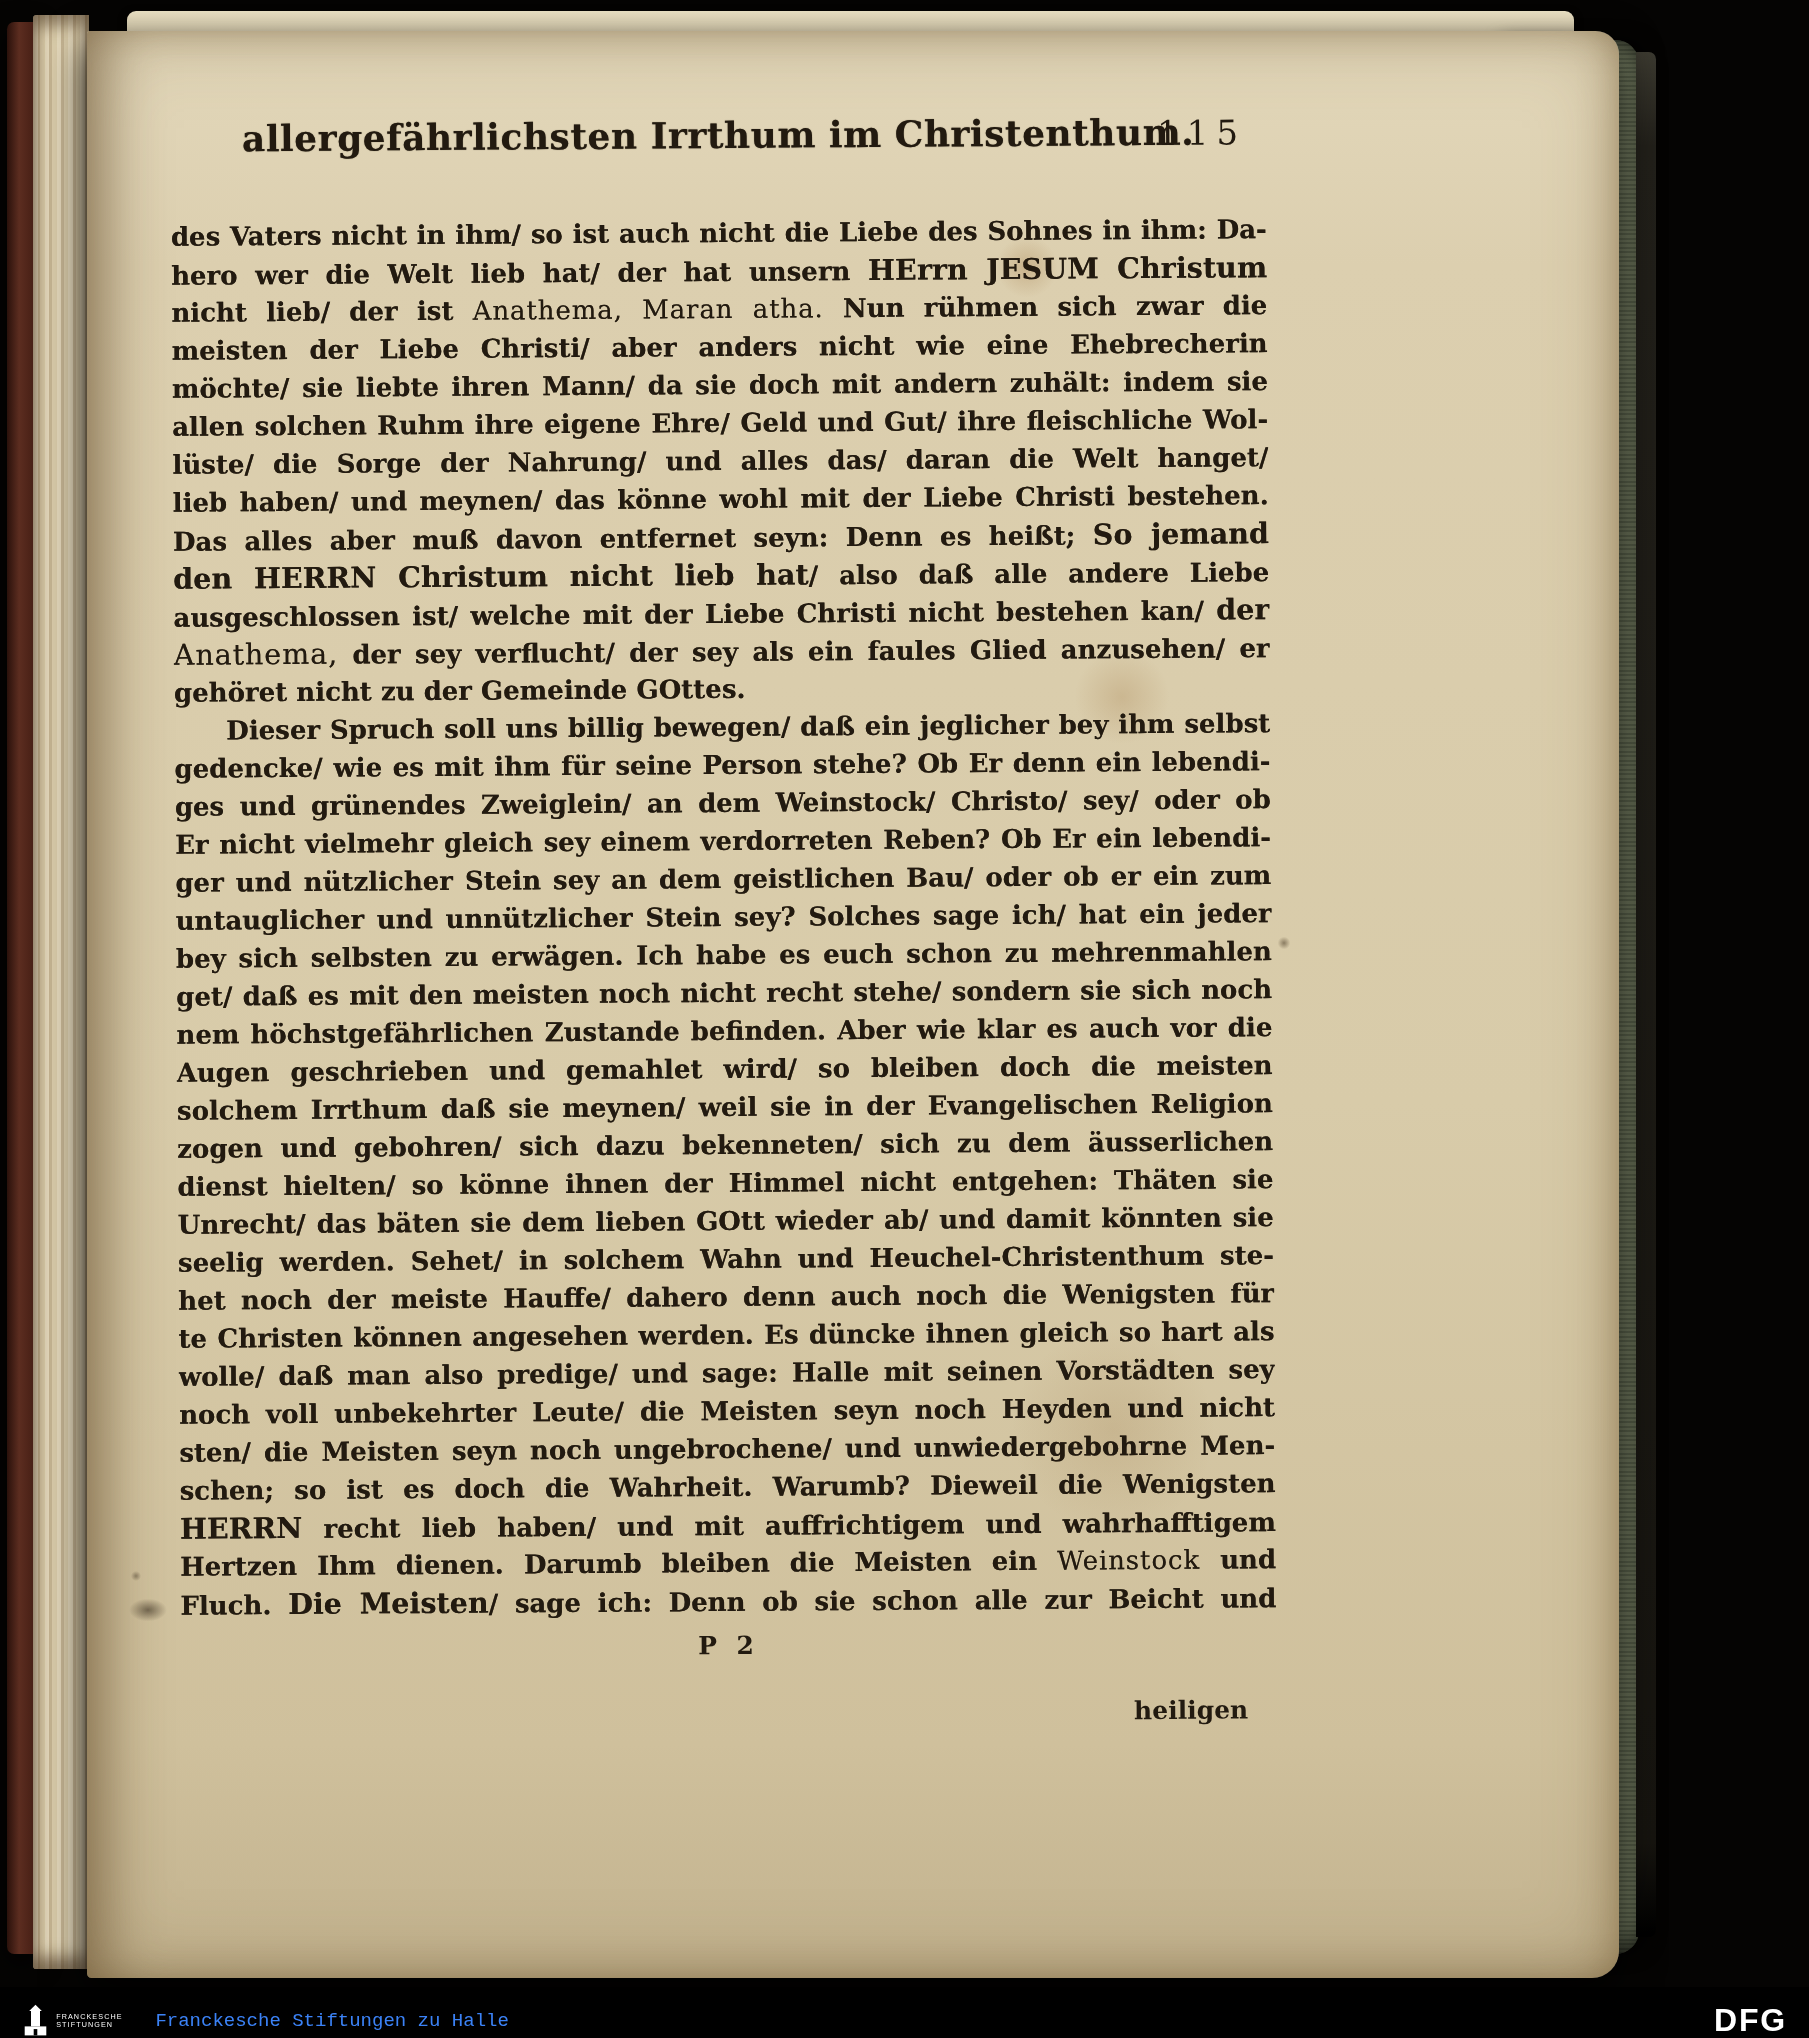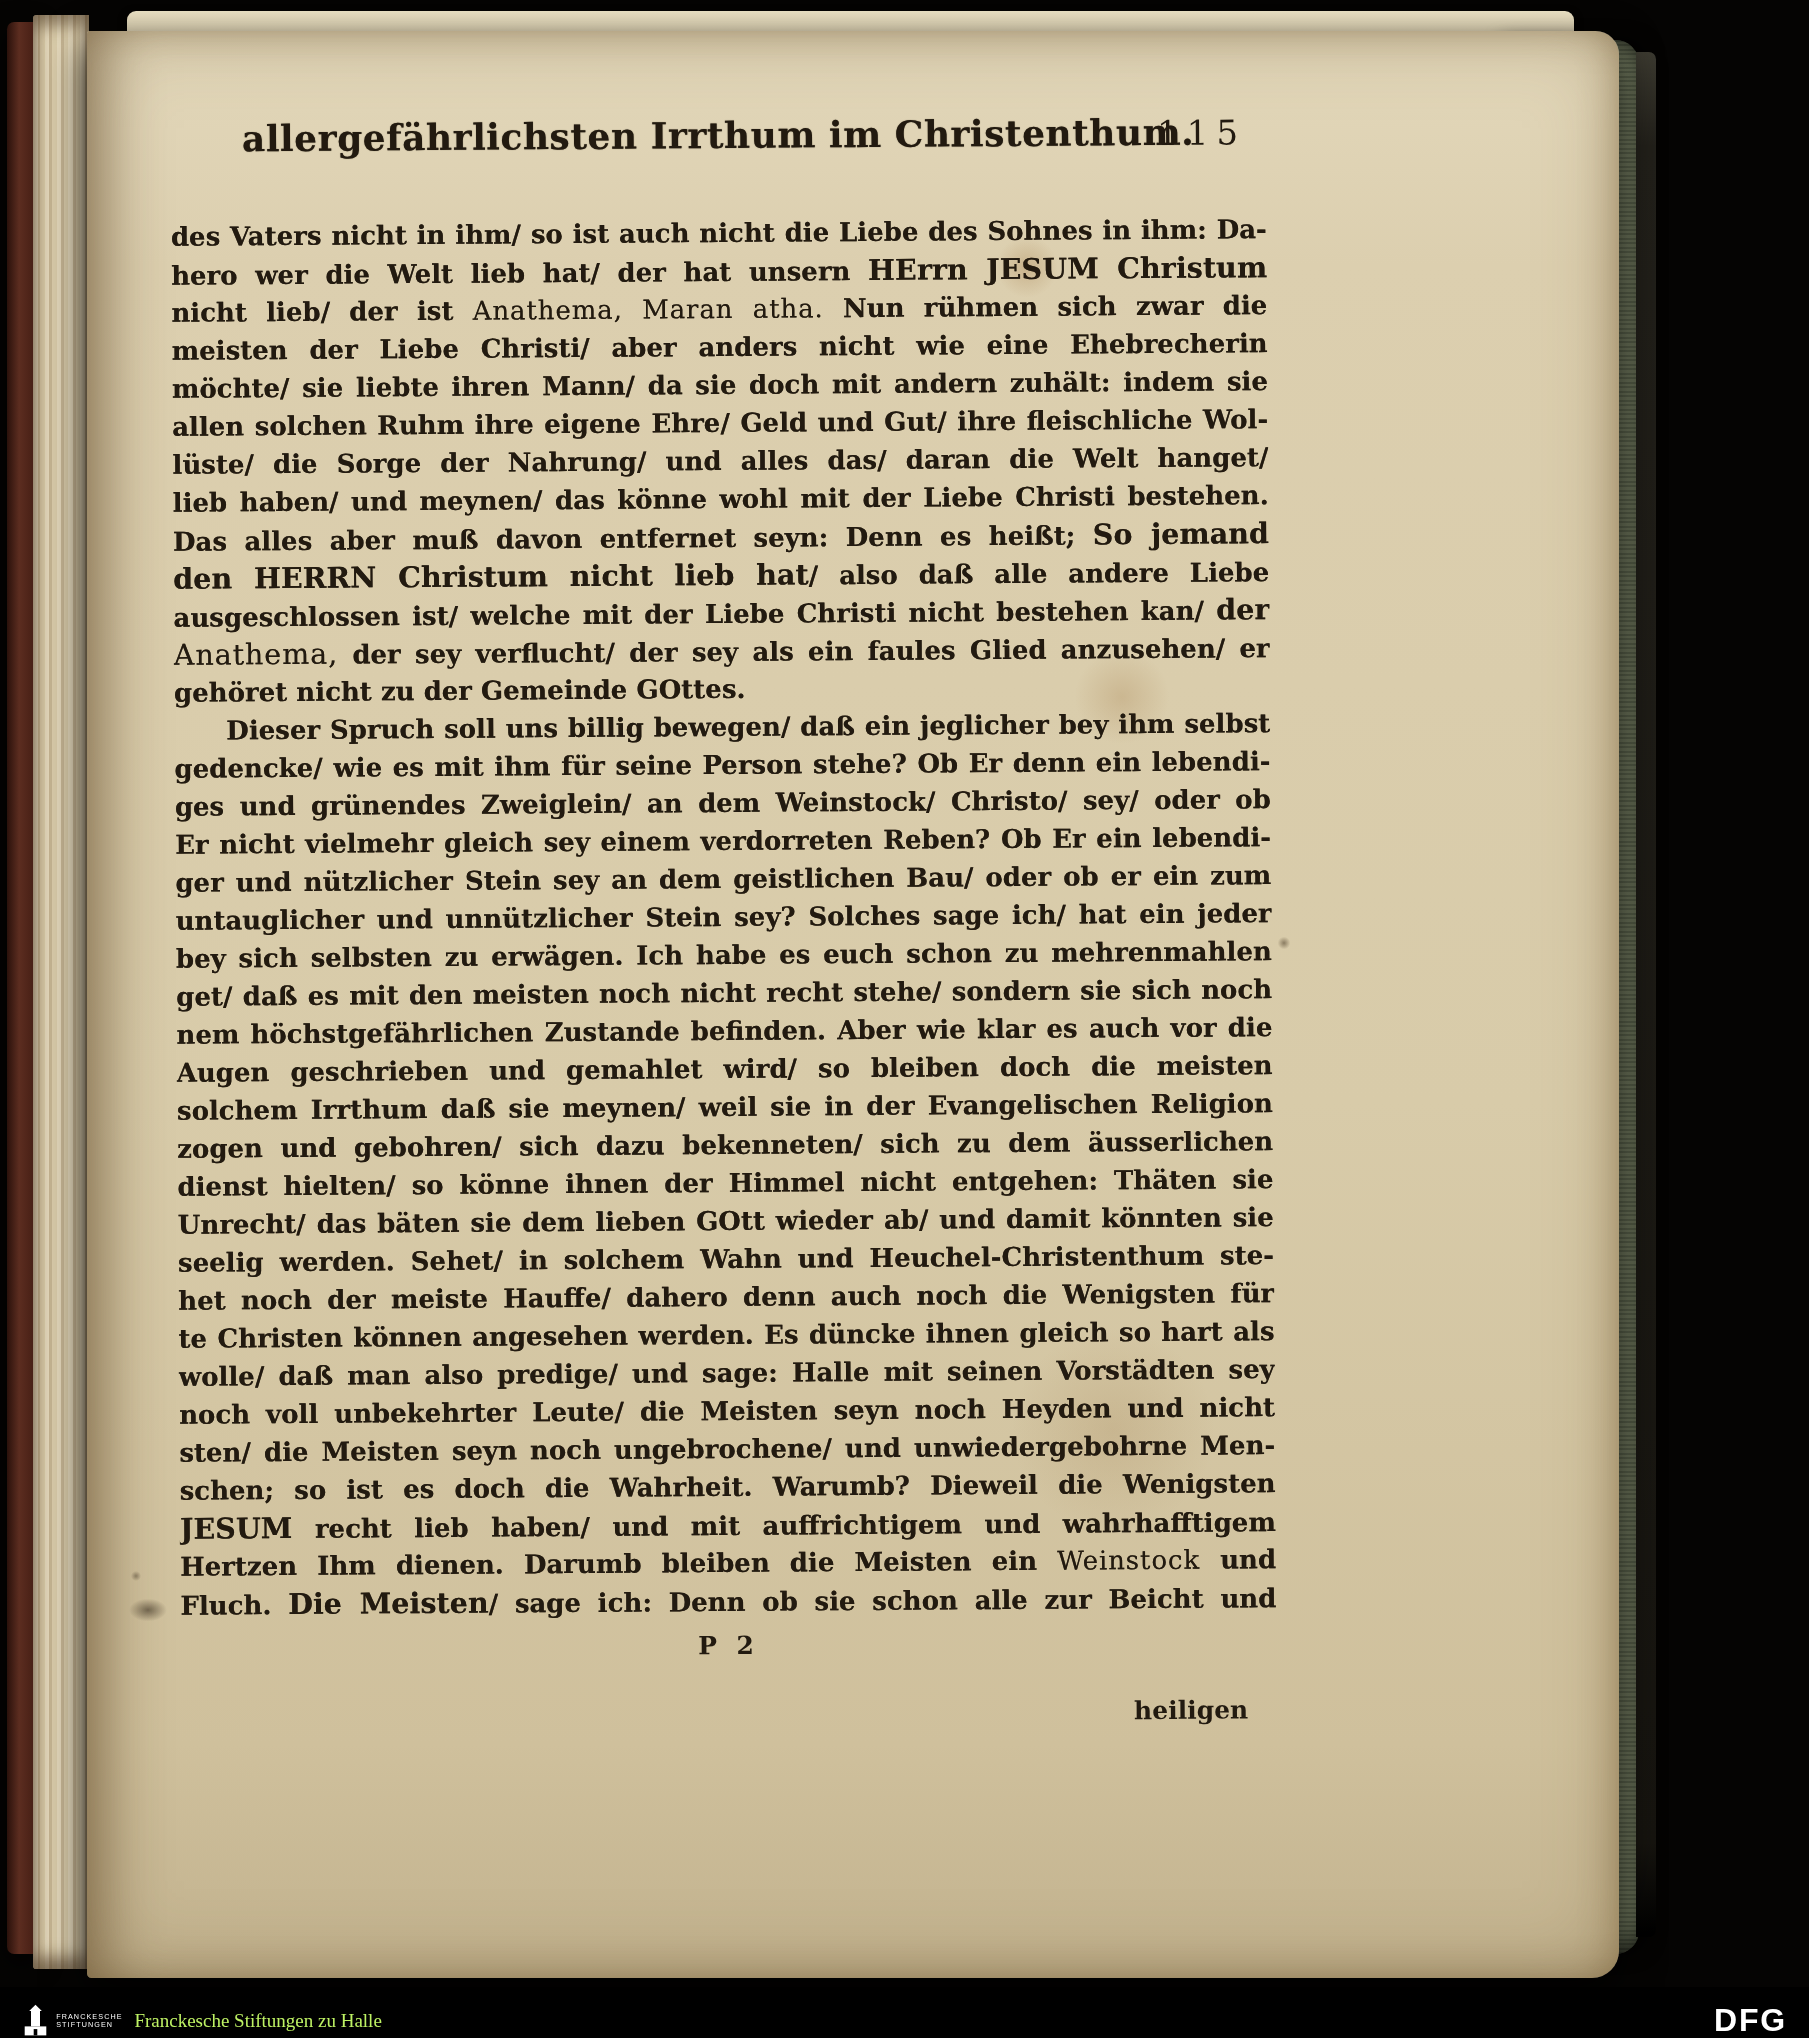--- a/index.html
+++ b/index.html
@@ -79,22 +79,22 @@
   .catch{position:absolute;right:29px;top:20px;margin-top:48px;}
 
   
   .footer-bar{position:absolute;left:0;bottom:0;width:1809px;height:52px;background:#000;
       display:flex;align-items:flex-end;justify-content:space-between;
       padding:0 22px;box-sizing:border-box;z-index:5;}
   .fs-brand{display:flex;align-items:center;gap:7.2px;}
   .fs-icon{width:27px;height:36px;flex:0 0 auto;}
   .fs-caption{color:#fff;font-family:"Liberation Sans",sans-serif;font-size:7.2px;
       line-height:8.1px;width:71px;letter-spacing:1.1px;}
-  .fs-label{color:#bef264;font-family:Liberation Serif, serif;font-size:19px;
-      margin-left:0;white-space:nowrap;}
+  .fs-label{color:#3b82f6;font-family:Liberation Mono, monospace;font-size:19px;
+      margin-left:21px;white-space:nowrap;}
   .dfg{color:#fff;font-family:"Liberation Sans",sans-serif;font-weight:700;
       font-size:32px;letter-spacing:1.8px;}
 </style>
 </head>
 <body>
 
 <div class="scene">
 
   <div class="spine"></div>
   <div class="left-edges"></div>
@@ -138,21 +138,21 @@
           <div class="line"><span class="seg">zogen und gebohren/ sich dazu bekenneten/ sich zu dem äusserlichen Gottes-</span></div>
           <div class="line"><span class="seg">dienst hielten/ so könne ihnen der Himmel nicht entgehen: Thäten sie gleich</span></div>
           <div class="line"><span class="seg">Unrecht/ das bäten sie dem lieben GOtt wieder ab/ und damit könnten sie</span></div>
           <div class="line"><span class="seg">seelig werden. Sehet/ in solchem Wahn und Heuchel-Christenthum ste-</span></div>
           <div class="line"><span class="seg">het noch der meiste Hauffe/ dahero denn auch noch die Wenigsten für bekehr-</span></div>
           <div class="line"><span class="seg">te Christen können angesehen werden. Es düncke ihnen gleich so hart als es</span></div>
           <div class="line"><span class="seg">wolle/ daß man also predige/ und sage: Halle mit seinen Vorstädten sey</span></div>
           <div class="line"><span class="seg">noch voll unbekehrter Leute/ die Meisten seyn noch Heyden und nicht Chri-</span></div>
           <div class="line"><span class="seg">sten/ die Meisten seyn noch ungebrochene/ und unwiedergebohrne Men-</span></div>
           <div class="line"><span class="seg">schen; so ist es doch die Wahrheit. Warumb? Dieweil die Wenigsten</span></div>
-          <div class="line"><span class="seg emph">JESUM</span><span class="seg"> recht lieb haben/ und mit auffrichtigem und wahrhafftigem</span></div>
+          <div class="line"><span class="seg emph">HERRN</span><span class="seg"> recht lieb haben/ und mit auffrichtigem und wahrhafftigem</span></div>
           <div class="line"><span class="seg">Hertzen Ihm dienen. Darumb bleiben die Meisten ein </span><span class="seg latin">Weinstock</span><span class="seg"> und</span></div>
           <div class="line"><span class="seg">Fluch. </span><span class="seg emph">Die Meisten</span><span class="seg">/ sage ich: Denn ob sie schon alle zur Beicht und</span></div>
         </div>
 
       <div class="sig-row">
         <span class="sig">P 2</span>
         <span class="catch">heiligen</span>
       </div>
 
     </div>

